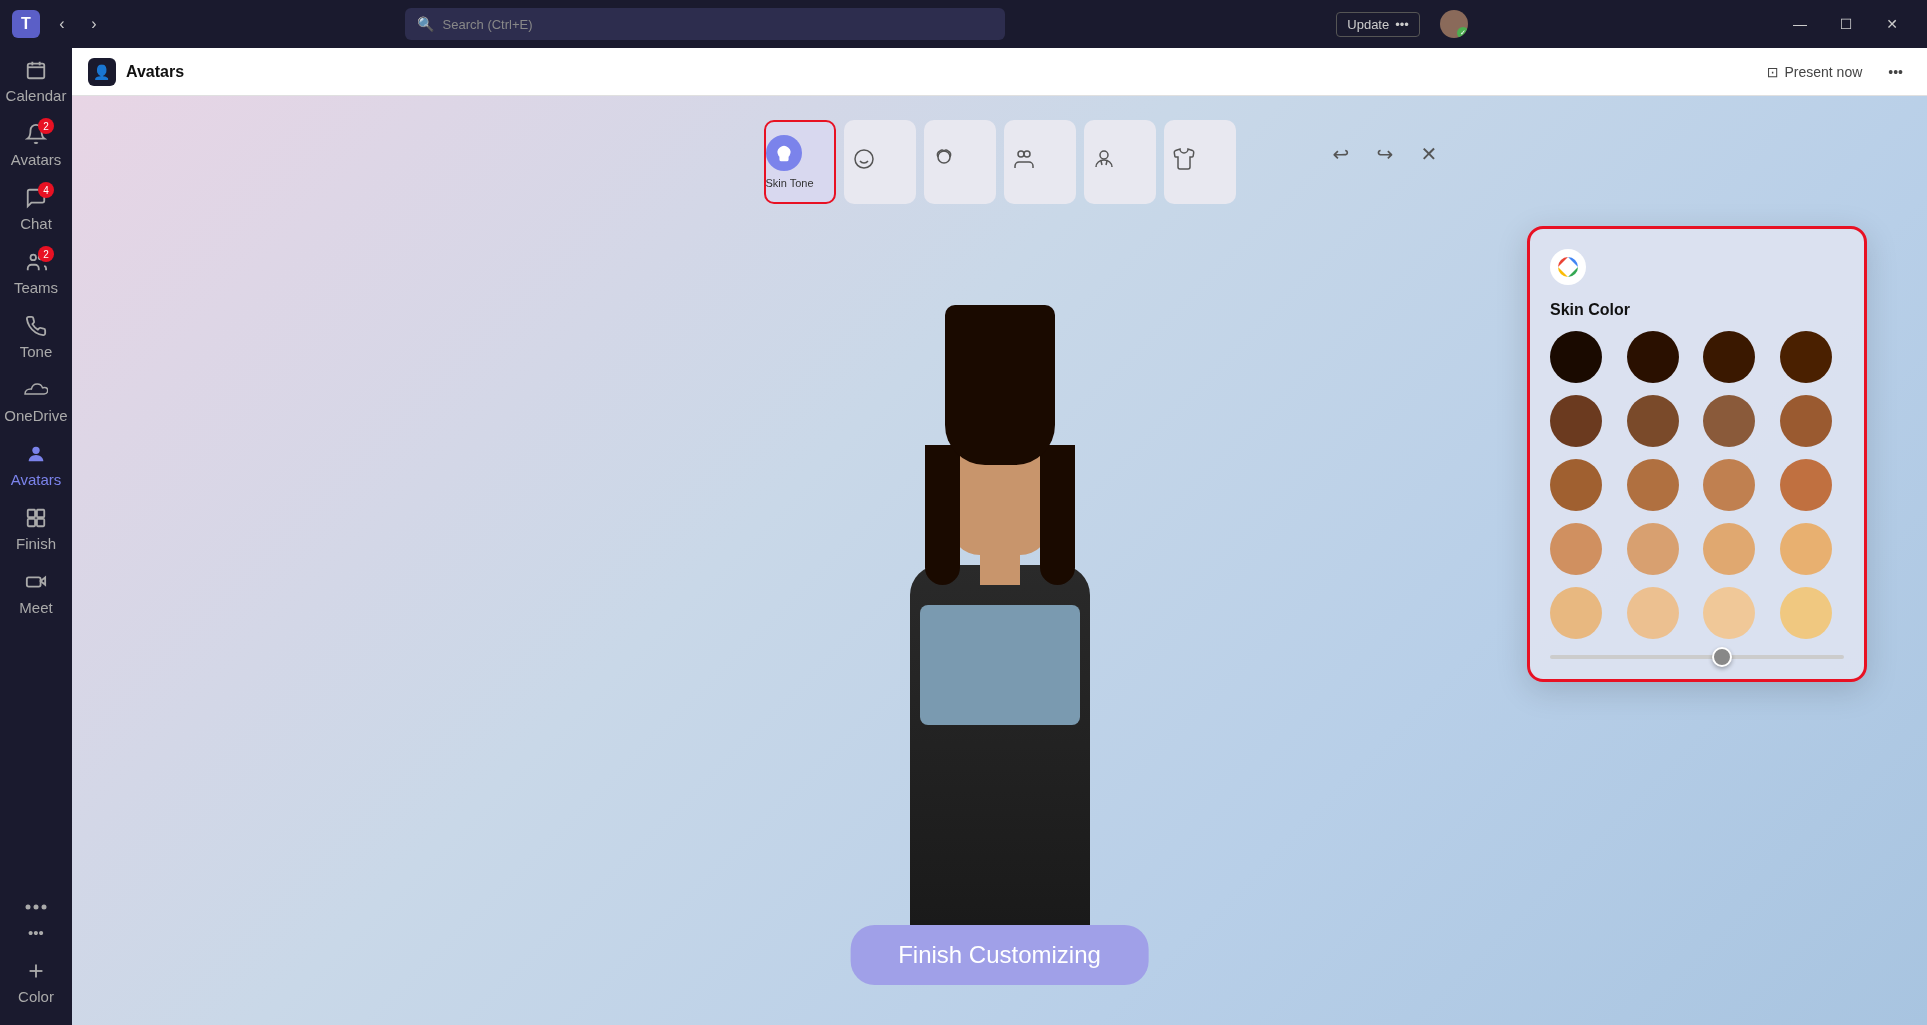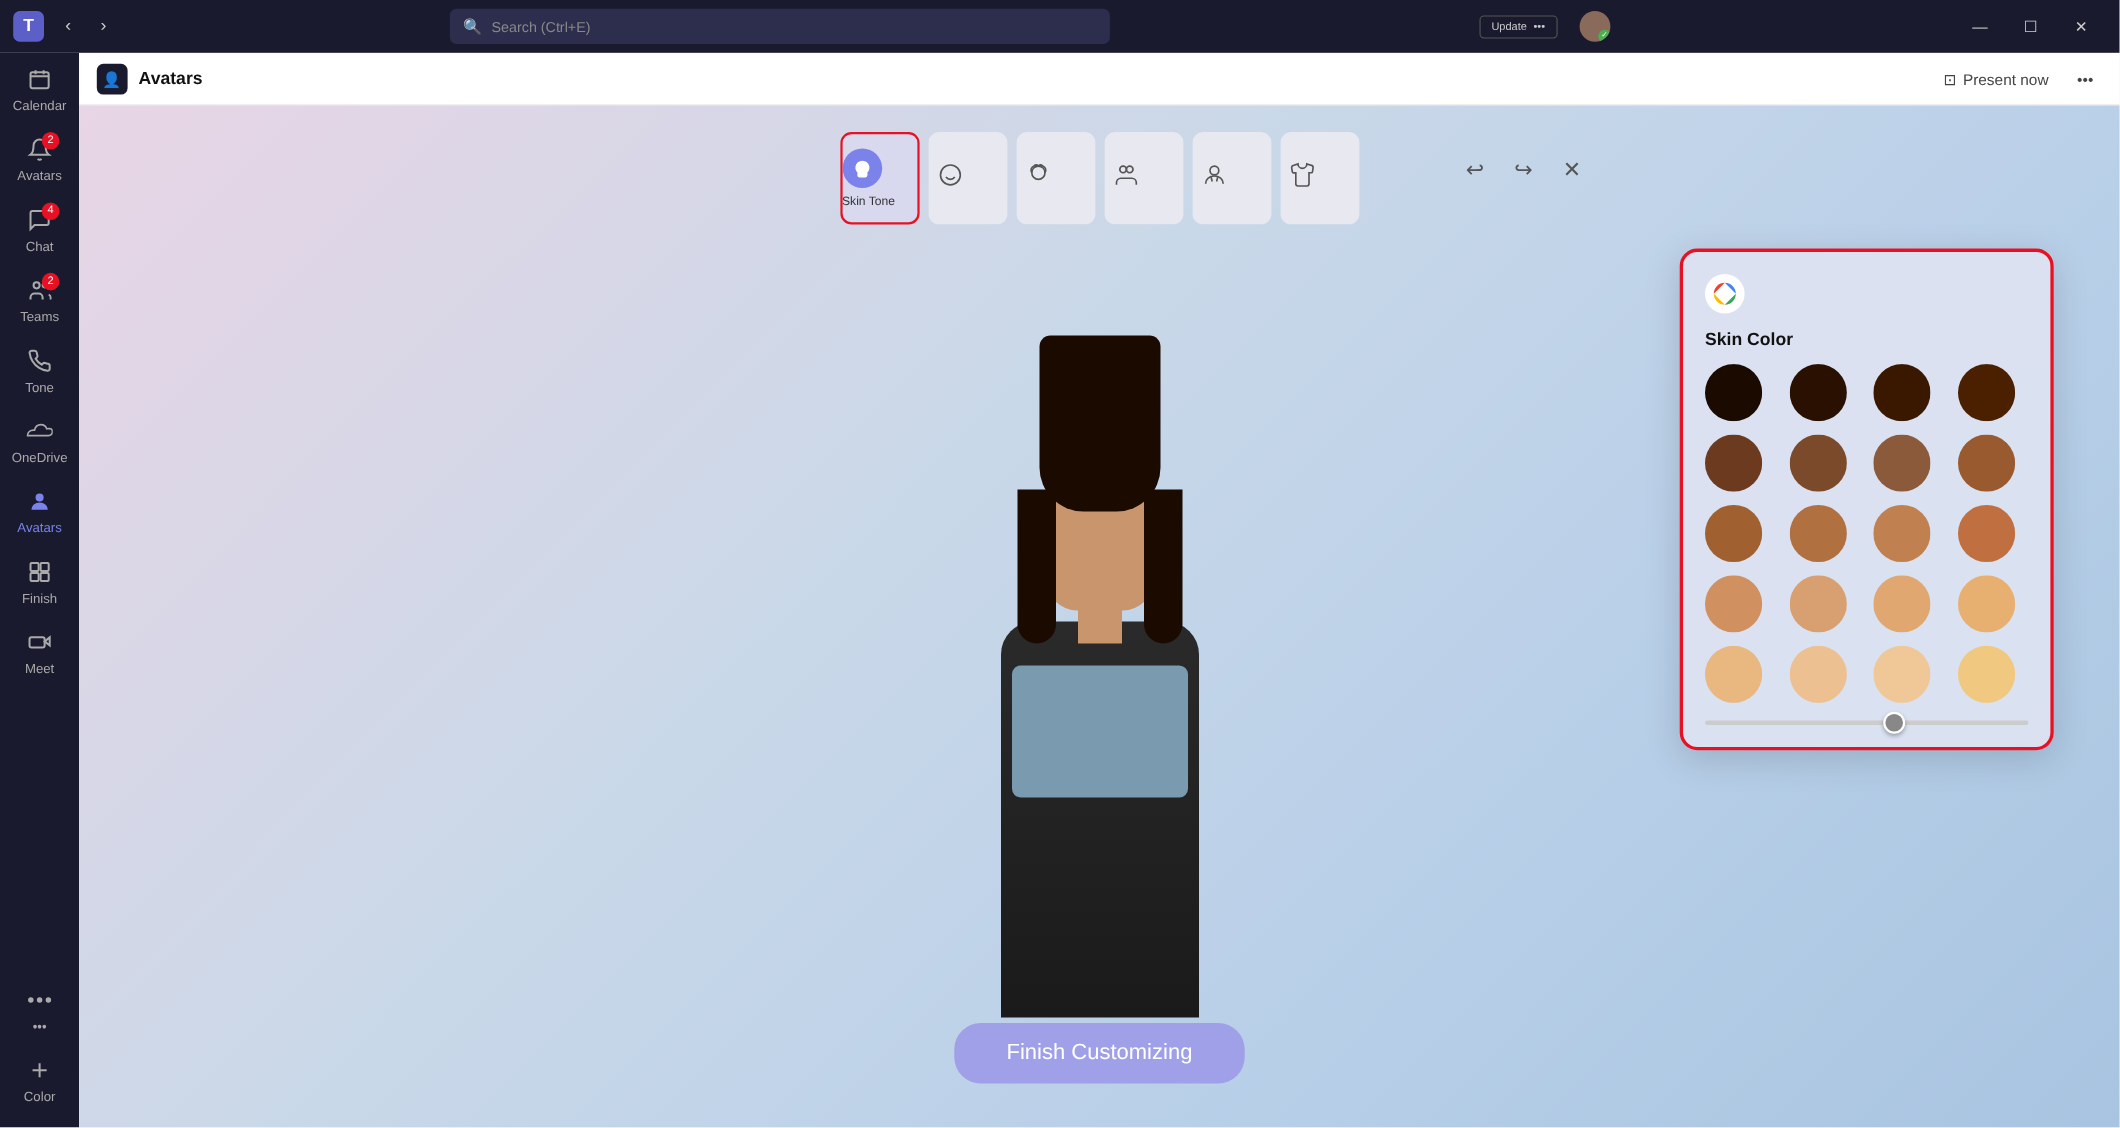--- a/index.html
+++ b/index.html
@@ -32,21 +32,21 @@
       flex: 1; max-width: 600px; margin: 0 auto;
       background: #2d2d4e; border-radius: 6px;
       display: flex; align-items: center; padding: 0 12px; height: 32px;
       color: #aaa; font-size: 14px; gap: 8px;
     }
     #titlebar .window-controls {
       display: flex; gap: 0; margin-left: auto;
     }
     #titlebar .update-btn {
       background: transparent; border: 1px solid #555; color: #ccc;
-      border-radius: 4px; padding: 4px 10px; font-size: 10px; cursor: pointer;
+      border-radius: 4px; padding: 4px 10px; font-size: 13px; cursor: pointer;
       display: flex; align-items: center; gap: 6px; margin-right: 12px; margin-left: 34px;
     }
     #titlebar .profile-pic {
       width: 28px; height: 28px; border-radius: 50%; background: #888;
       overflow: hidden; position: relative; margin-right: 12px;
     }
     #titlebar .profile-pic::after {
       content: '✓';
       position: absolute; bottom: -1px; right: -1px;
       width: 12px; height: 12px; background: #4caf50; border-radius: 50%;
@@ -83,21 +83,21 @@
       cursor: pointer; position: relative;
       color: #aaa; gap: 3px;
     }
     .sidebar-item.active { color: #7b83eb; }
     .sidebar-item .si-icon {
       width: 28px; height: 28px;
       display: flex; align-items: center; justify-content: center;
       font-size: 20px; position: relative;
     }
     .sidebar-item .si-label {
-      font-size: 12px;
+      font-size: 15px;
     }
     .badge {
       position: absolute; top: -2px; right: -4px;
       background: #e81123; color: white;
       border-radius: 50%; width: 16px; height: 16px;
       font-size: 10px; display: flex; align-items: center; justify-content: center;
     }
     .sidebar-item.active .si-icon svg { fill: #7b83eb; }
     .sidebar-spacer { flex: 1; }
 
@@ -260,21 +260,21 @@
     #finish-btn {
       position: absolute;
       bottom: 40px;
       left: 50%;
       transform: translateX(-50%);
       background: #a0a0e8;
       color: white;
       border: none;
       border-radius: 24px;
       padding: 16px 48px;
-      font-size: 20px;
+      font-size: 24px;
       font-weight: 500;
       cursor: pointer;
       white-space: nowrap;
     }
 
     
     #toolbar-actions {
       position: absolute;
       top: 40px;
       right: 480px;

